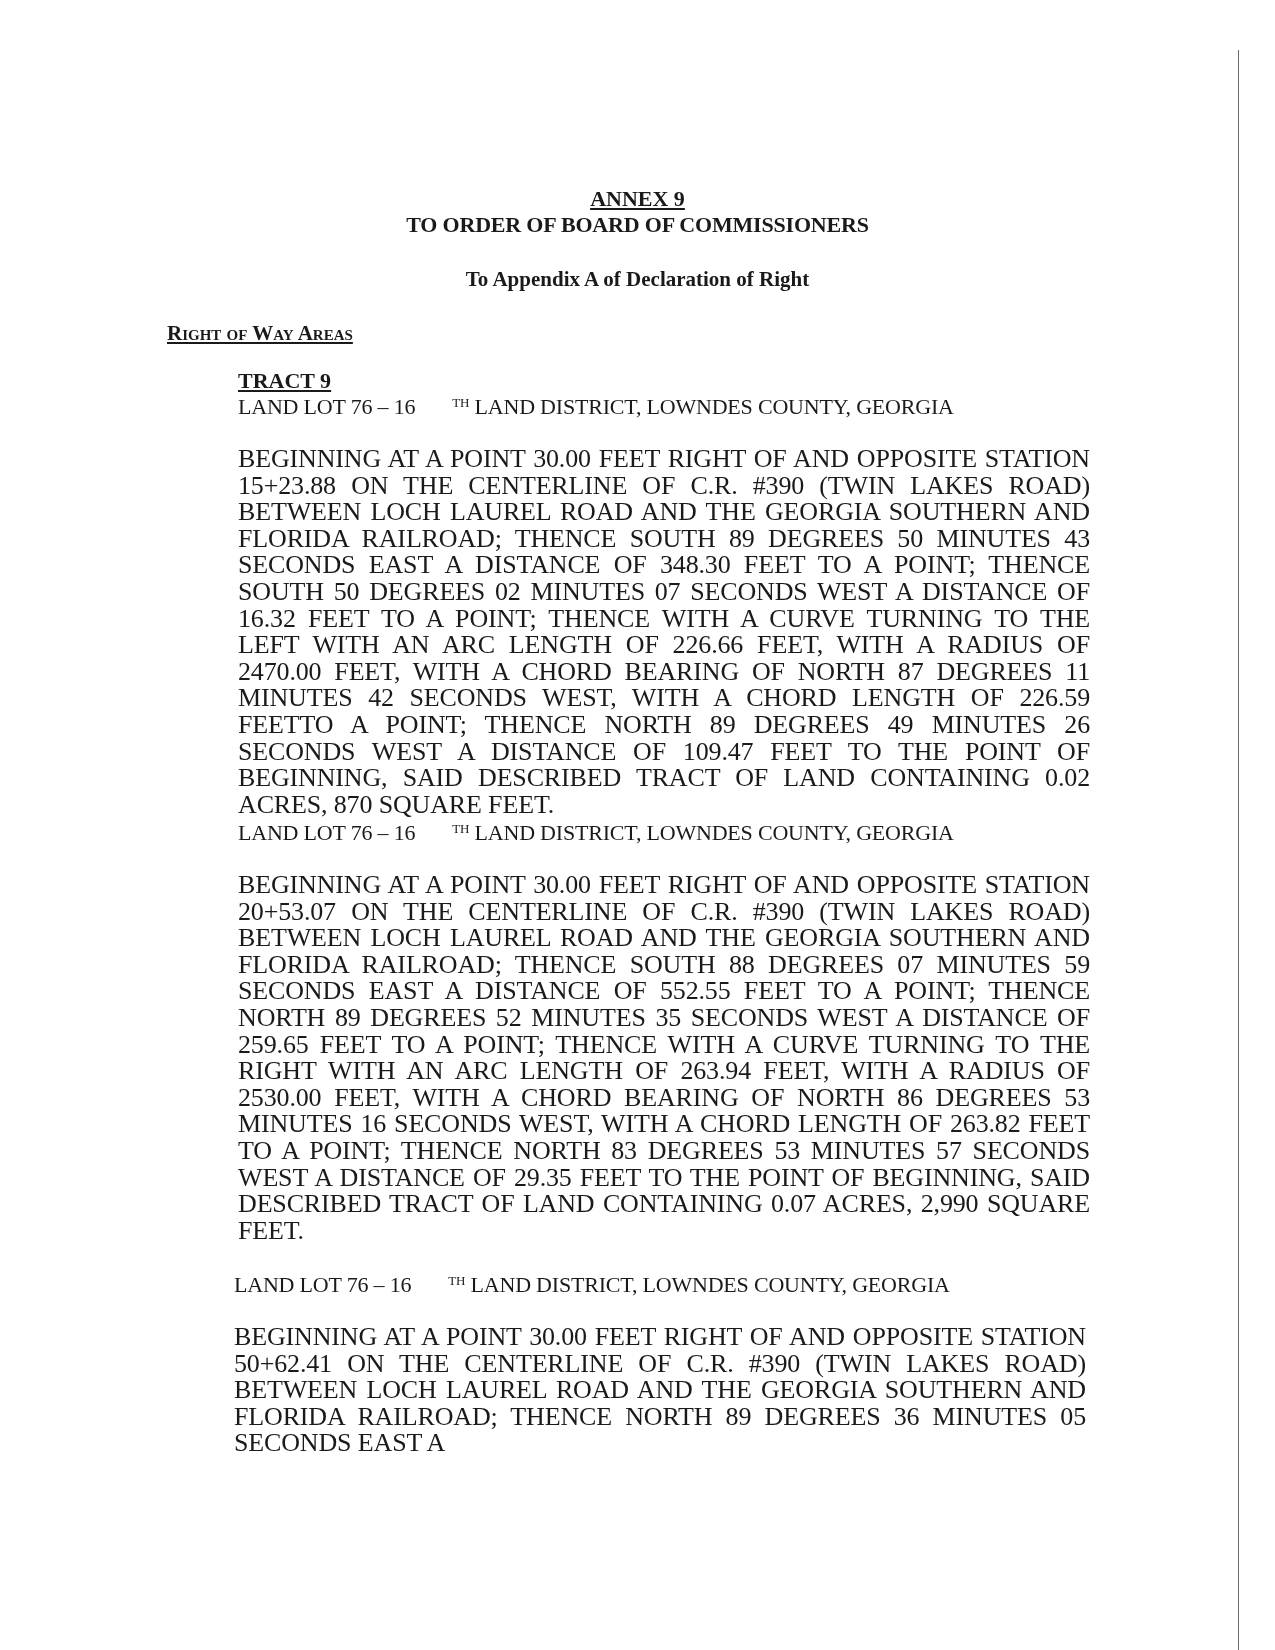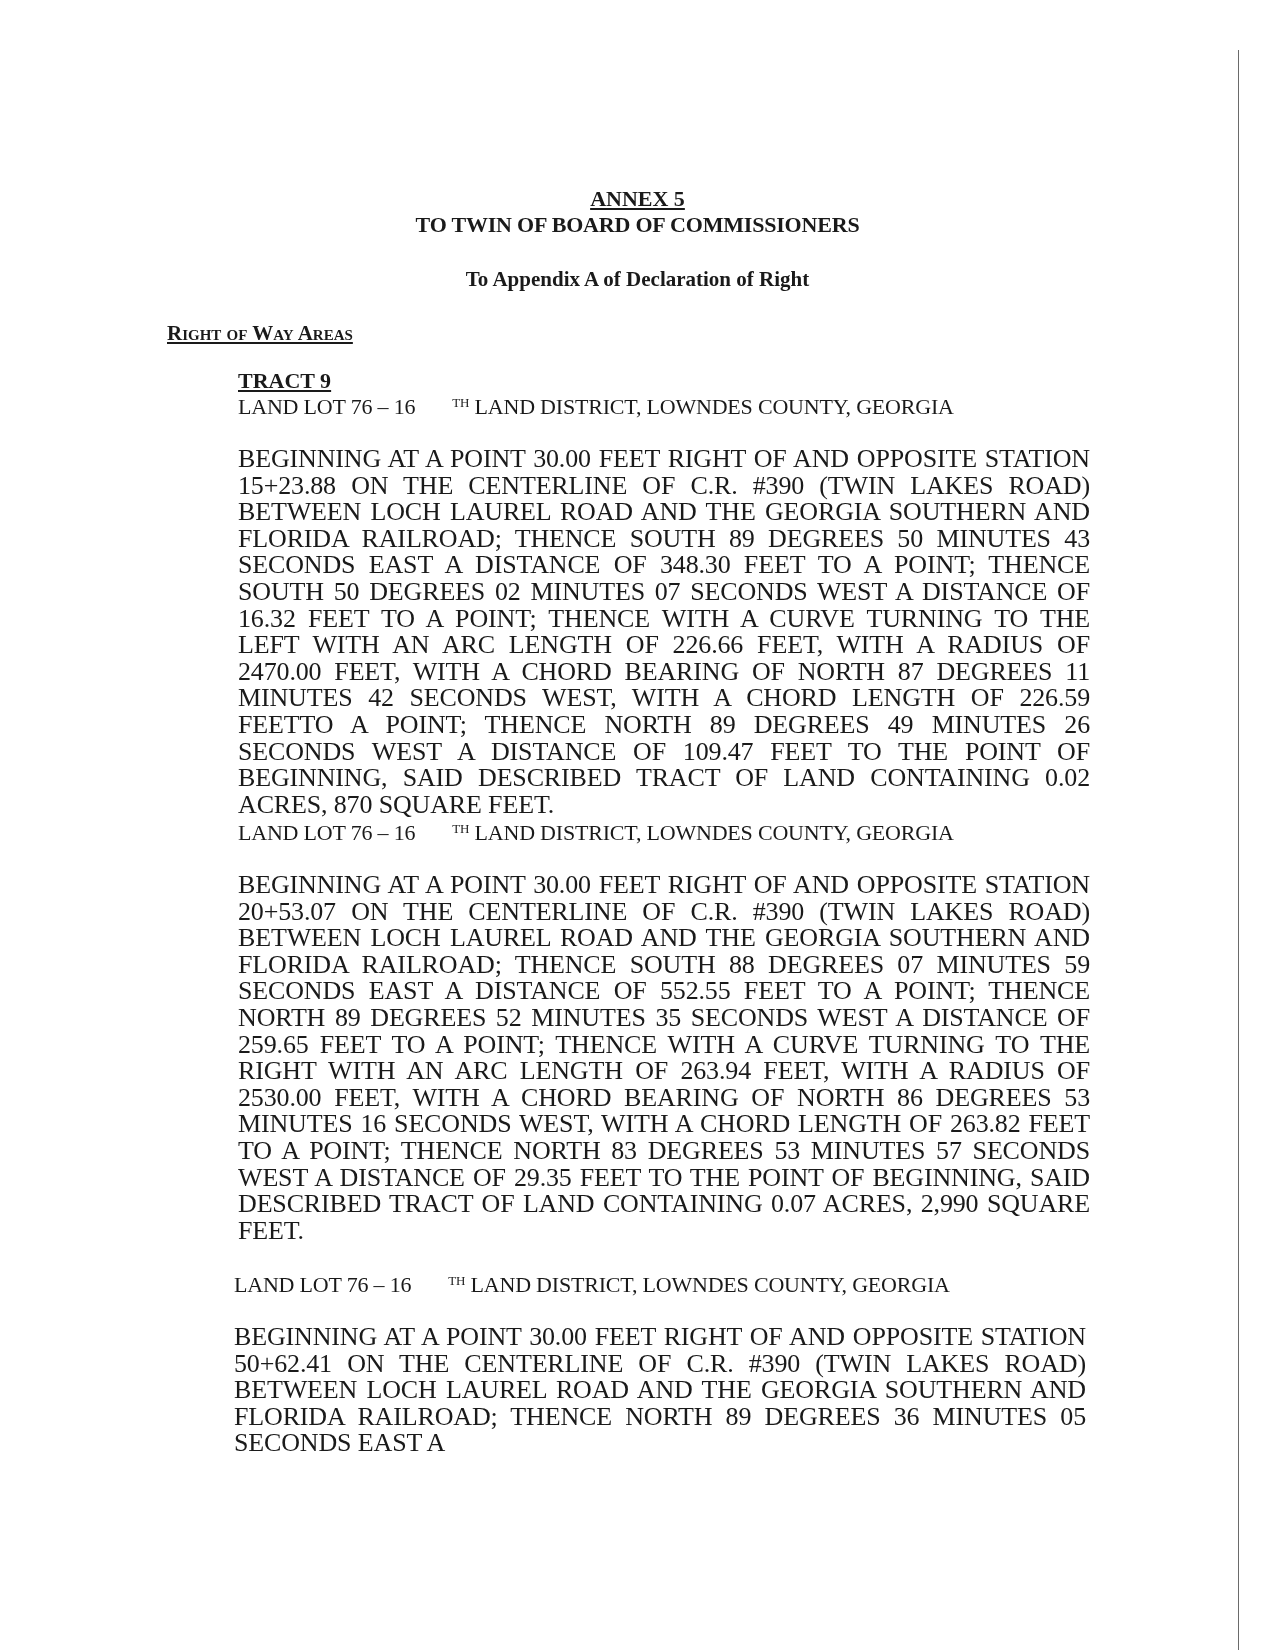--- a/index.html
+++ b/index.html
@@ -16,22 +16,22 @@
   .tract-title { font-size:22px; font-weight:bold; text-decoration:underline; line-height:26px; }
   .tract-lot { font-size:22px; line-height:26px; margin-bottom:26px; letter-spacing:-0.2px; }
   .tract-lot sup { font-size:13px; vertical-align:7px; line-height:0;margin-left:37px; }
   .tract-body { font-size:26px; line-height:26.6px; text-align:justify; letter-spacing:-0.15px; }
 </style>
 </head>
 <body>
 
 <div class="edge-line"></div>
 
-<div class="center annex-title">ANNEX 5</div>
-<div class="center annex-sub">TO TWIN OF BOARD OF COMMISSIONERS</div>
+<div class="center annex-title">ANNEX 9</div>
+<div class="center annex-sub">TO ORDER OF BOARD OF COMMISSIONERS</div>
 <div class="center appendix">To Appendix A of Declaration of Right</div>
 
 <div class="section-head">Right of Way Areas</div>
 
 <div class="tract" style="top:368px;">
   <div class="tract-title">TRACT 9</div>
   <div class="tract-lot"><span>LAND LOT 76 – 16</span><sup>TH</sup><span> LAND DISTRICT, LOWNDES COUNTY, GEORGIA</span></div>
   <div class="tract-body">BEGINNING AT A POINT 30.00 FEET RIGHT OF AND OPPOSITE STATION 15+23.88 ON THE CENTERLINE OF C.R. #390 (TWIN LAKES ROAD) BETWEEN LOCH LAUREL ROAD AND THE GEORGIA SOUTHERN AND FLORIDA RAILROAD; THENCE SOUTH 89 DEGREES 50 MINUTES 43 SECONDS EAST A DISTANCE OF 348.30 FEET TO A POINT; THENCE SOUTH 50 DEGREES 02 MINUTES 07 SECONDS WEST A DISTANCE OF 16.32 FEET TO A POINT; THENCE WITH A CURVE TURNING TO THE LEFT WITH AN ARC LENGTH OF 226.66 FEET, WITH A RADIUS OF 2470.00 FEET, WITH A CHORD BEARING OF NORTH 87 DEGREES 11 MINUTES 42 SECONDS WEST, WITH A CHORD LENGTH OF 226.59 FEETTO A POINT; THENCE NORTH 89 DEGREES 49 MINUTES 26 SECONDS WEST A DISTANCE OF 109.47 FEET TO THE POINT OF BEGINNING, SAID DESCRIBED TRACT OF LAND CONTAINING 0.02 ACRES, 870 SQUARE FEET.</div>
 </div>
 

